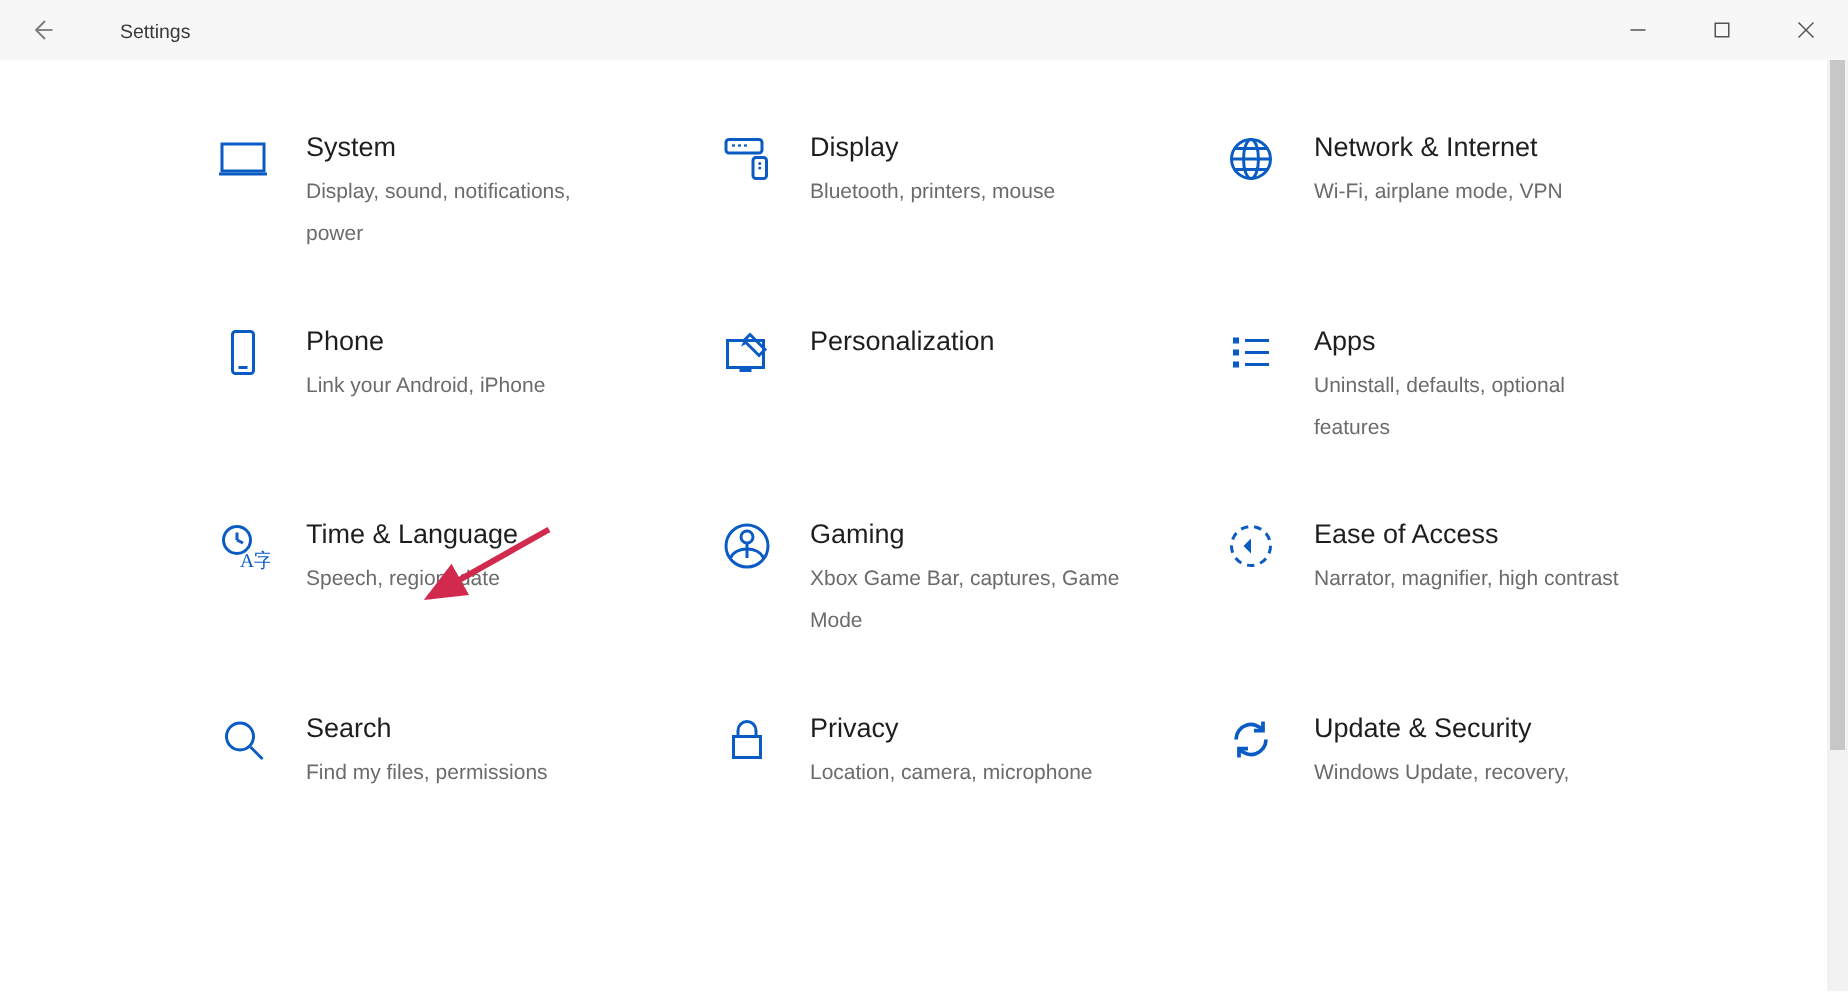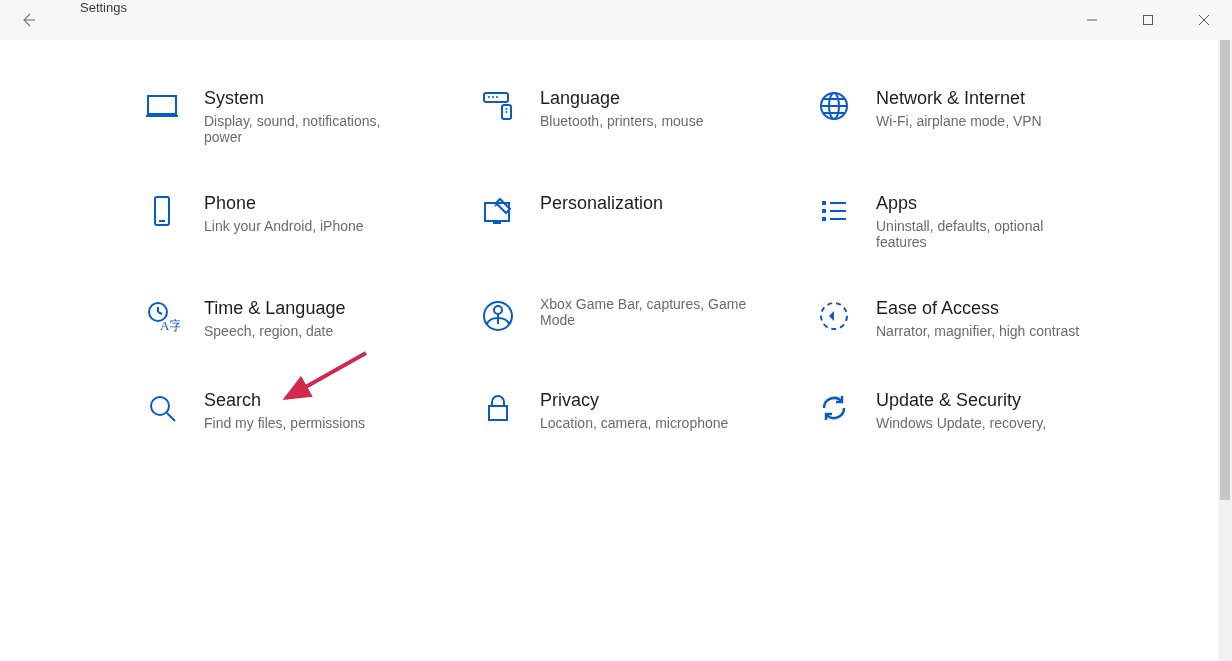--- a/index.html
+++ b/index.html
@@ -8,20 +8,21 @@
     width: 1232px;
     height: 661px;
     overflow: hidden;
     font-family: "Segoe UI", Tahoma, Geneva, Verdana, sans-serif;
     background: #ffffff;
     color: #313131;
   }
   
   .titlebar {
     display: flex;
+    align-items: center;
     height: 40px;
     background: #f7f7f7;
     font-size: 13px;
     color: #3a3a3a;
     user-select: none;
   }
   .titlebar .back {
     width: 56px;
     height: 40px;
     display: flex;
@@ -79,21 +80,21 @@
   .tile .heading {
     font-size: 18px;
     font-weight: 400;
     color: #1e1e1e;
     line-height: 24px;
     margin-bottom: 3px;
   }
   .tile .sub {
     font-size: 14px;
     color: #6b6b6b;
-    line-height: 16px;
+    line-height: 28px;
   }
   
   .scrollbar {
     position: absolute;
     right: 0;
     top: 0;
     width: 14px;
     height: 100%;
     background: #f2f2f2;
   }
@@ -165,21 +166,21 @@
           <rect x="4" y="5" width="24" height="9" rx="2" fill="none" stroke="currentColor" stroke-width="2"></rect>
           <line x1="8" y1="9" x2="10" y2="9" stroke="currentColor" stroke-width="1.5"></line>
           <line x1="12" y1="9" x2="14" y2="9" stroke="currentColor" stroke-width="1.5"></line>
           <line x1="16" y1="9" x2="18" y2="9" stroke="currentColor" stroke-width="1.5"></line>
           <rect x="22" y="17" width="9" height="14" rx="2" fill="none" stroke="currentColor" stroke-width="2"></rect>
           <circle cx="26.5" cy="21" r="1" fill="currentColor"></circle>
           <circle cx="26.5" cy="24" r="1" fill="currentColor"></circle>
         </svg>
       </div>
       <div class="textwrap">
-        <div class="heading">Language</div>
+        <div class="heading">Display</div>
         <div class="sub">Bluetooth, printers, mouse</div>
       </div>
     </div>
 
     <div class="tile">
       <div class="iconwrap">
         <svg width="36" height="36" viewBox="0 0 36 36">
           <circle cx="18" cy="18" r="13" fill="none" stroke="currentColor" stroke-width="2"></circle>
           <ellipse cx="18" cy="18" rx="5" ry="13" fill="none" stroke="currentColor" stroke-width="2"></ellipse>
           <line x1="5" y1="18" x2="31" y2="18" stroke="currentColor" stroke-width="2"></line>
@@ -256,20 +257,21 @@
     <div class="tile">
       <div class="iconwrap">
         <svg width="36" height="36" viewBox="0 0 36 36">
           <circle cx="18" cy="18" r="14" fill="none" stroke="currentColor" stroke-width="2"></circle>
           <circle cx="18" cy="12" r="4" fill="none" stroke="currentColor" stroke-width="2"></circle>
           <path d="M7 26 C10 18 26 18 29 26" fill="none" stroke="currentColor" stroke-width="2"></path>
           <line x1="18" y1="16" x2="18" y2="26" stroke="currentColor" stroke-width="2"></line>
         </svg>
       </div>
       <div class="textwrap">
+        <div class="heading">Gaming</div>
         <div class="sub">Xbox Game Bar, captures, Game Mode</div>
       </div>
     </div>
 
     <div class="tile">
       <div class="iconwrap">
         <svg width="36" height="36" viewBox="0 0 36 36">
           <circle cx="18" cy="18" r="13" fill="none" stroke="currentColor" stroke-width="2" stroke-dasharray="5 4"></circle>
           <path d="M13 18 L18 13 L18 23 Z" fill="currentColor"></path>
         </svg>

